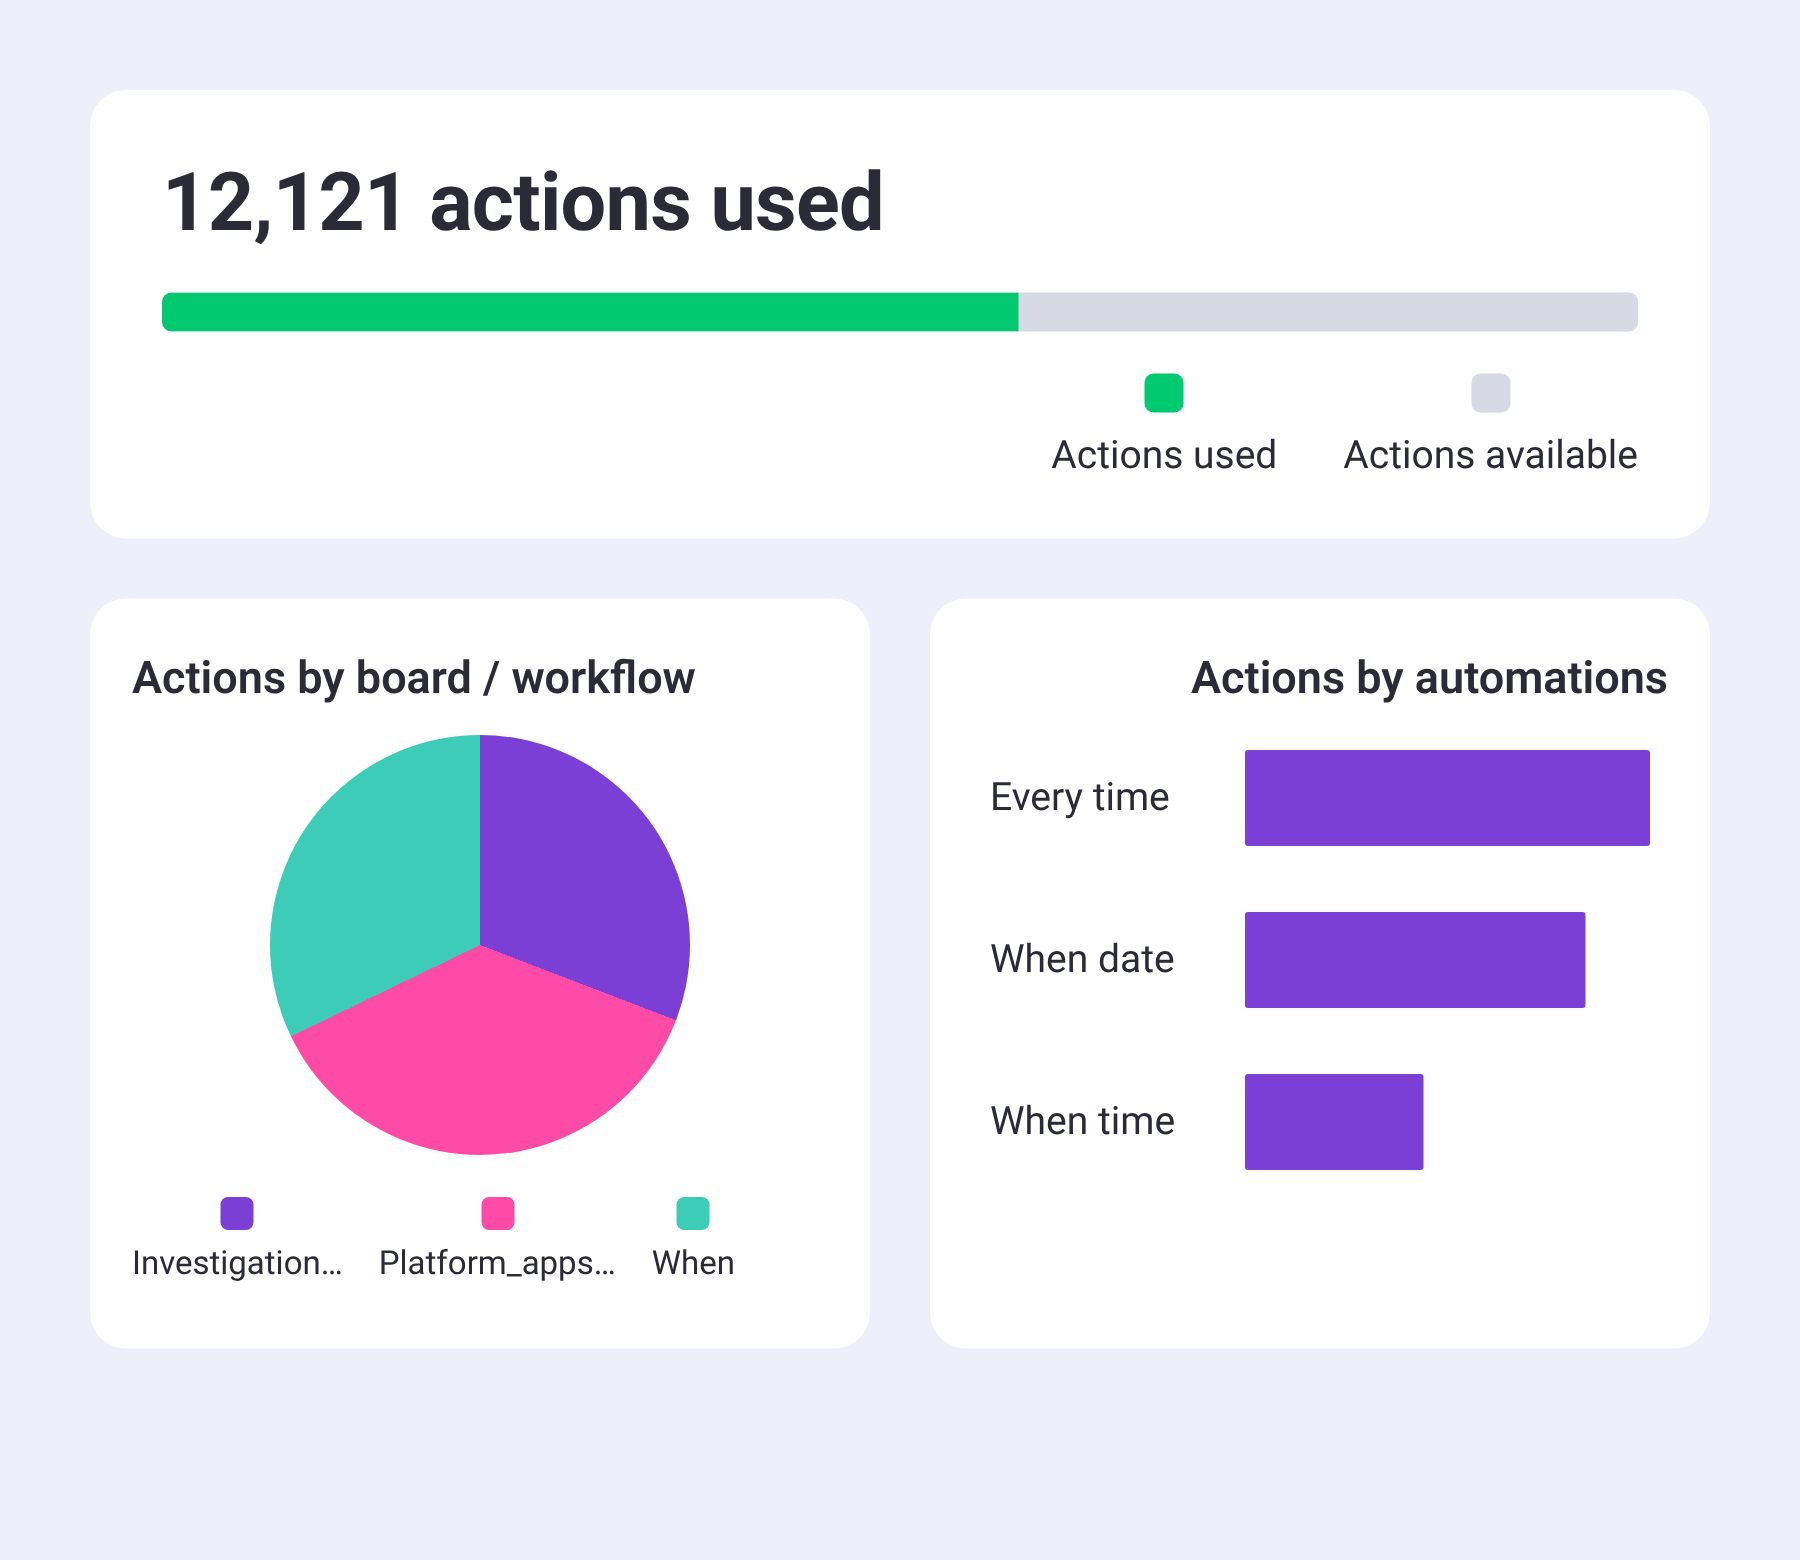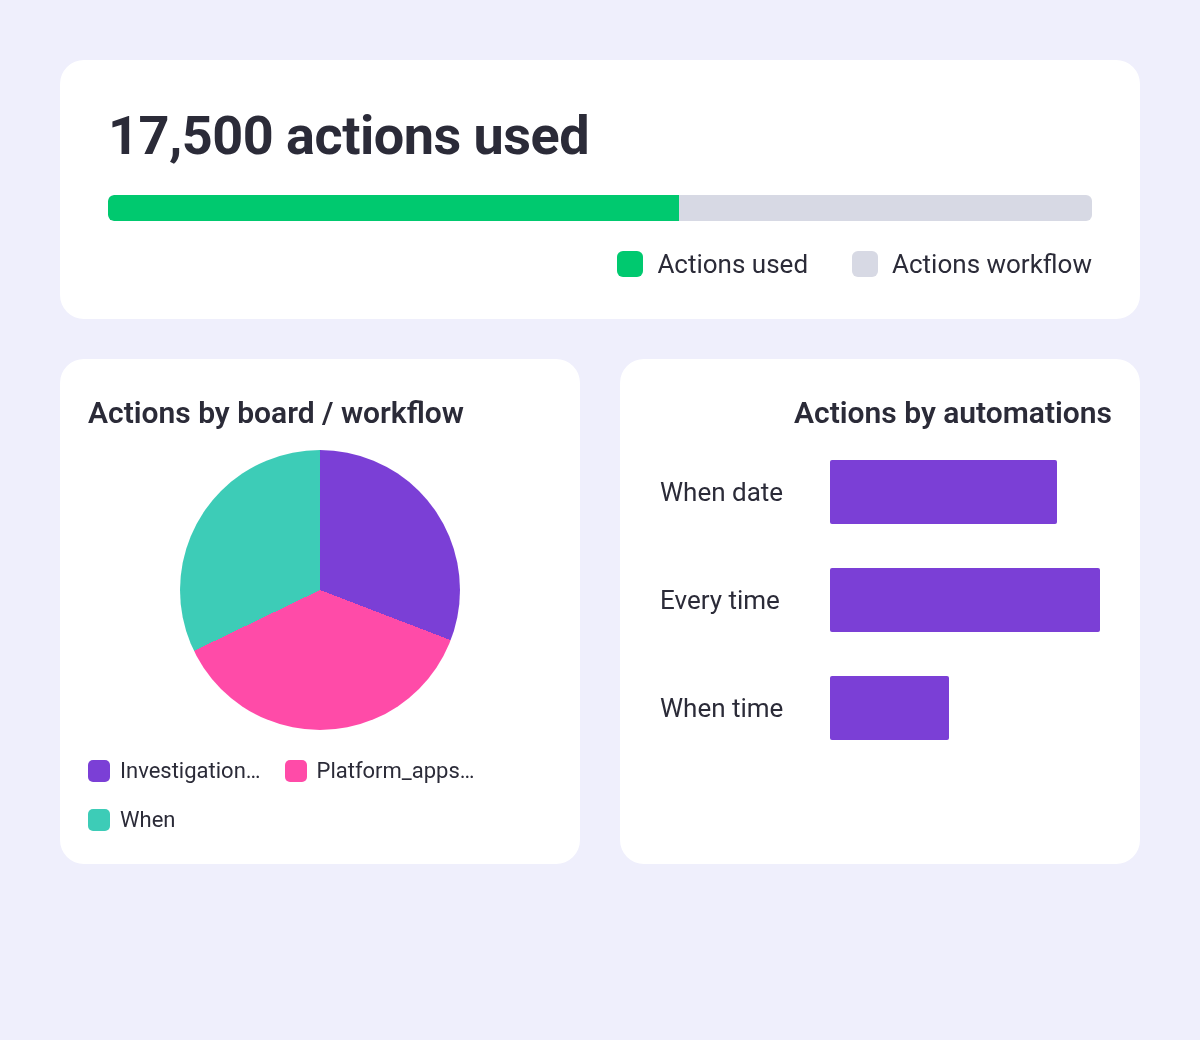--- a/index.html
+++ b/index.html
@@ -44,20 +44,21 @@
     display: flex;
     justify-content: flex-end;
     gap: 44px;
     font-size: 26px;
     color: #2B2B38;
   }
   .legend-item {
     display: flex;
     align-items: center;
     gap: 14px;
+    flex-direction: column;
   }
   .swatch {
     width: 26px;
     height: 26px;
     border-radius: 6px;
     flex-shrink: 0;
   }
   
   .bottom-row {
     display: flex;
@@ -122,32 +123,32 @@
   .bar-fill {
     height: 100%;
     background: #7B3FD6;
     border-radius: 2px;
   }
 </style>
 </head>
 <body>
 
 <div class="card top-card">
-  <div class="big-title">17,500 actions used</div>
+  <div class="big-title">12,121 actions used</div>
   <div class="progress-track">
     <div class="progress-fill" style="width:58%"></div>
   </div>
   <div class="progress-legend">
     <div class="legend-item">
       <span class="swatch" style="background:#00C96F"></span>
       <span>Actions used</span>
     </div>
     <div class="legend-item">
       <span class="swatch" style="background:#D7D9E4"></span>
-      <span>Actions workflow</span>
+      <span>Actions available</span>
     </div>
   </div>
 </div>
 
 <div class="bottom-row">
 
   <div class="card half-card">
     <div class="card-title">Actions by board / workflow</div>
     <div class="pie-wrap">
       <div class="pie" style="background: conic-gradient(#7B3FD6 3deg 111deg,#FF4BA8 111deg 244.20000000000002deg,#3DCCB7 244.20000000000002deg 363deg)"></div>
@@ -165,29 +166,29 @@
         <span class="swatch" style="background:#3DCCB7"></span>
         <span>When</span>
       </div>
     </div>
   </div>
 
   <div class="card half-card right">
     <div class="card-title">Actions by automations</div>
     <div class="bars">
       <div class="bar-row">
+        <div class="bar-label">Every time</div>
+        <div class="bar-track">
+          <div class="bar-fill" style="width:100%; background:#7B3FD6"></div>
+        </div>
+      </div>
+      <div class="bar-row">
         <div class="bar-label">When date</div>
         <div class="bar-track">
           <div class="bar-fill" style="width:84%; background:#7B3FD6"></div>
-        </div>
-      </div>
-      <div class="bar-row">
-        <div class="bar-label">Every time</div>
-        <div class="bar-track">
-          <div class="bar-fill" style="width:100%; background:#7B3FD6"></div>
         </div>
       </div>
       <div class="bar-row">
         <div class="bar-label">When time</div>
         <div class="bar-track">
           <div class="bar-fill" style="width:44%; background:#7B3FD6"></div>
         </div>
       </div>
     </div>
   </div>

